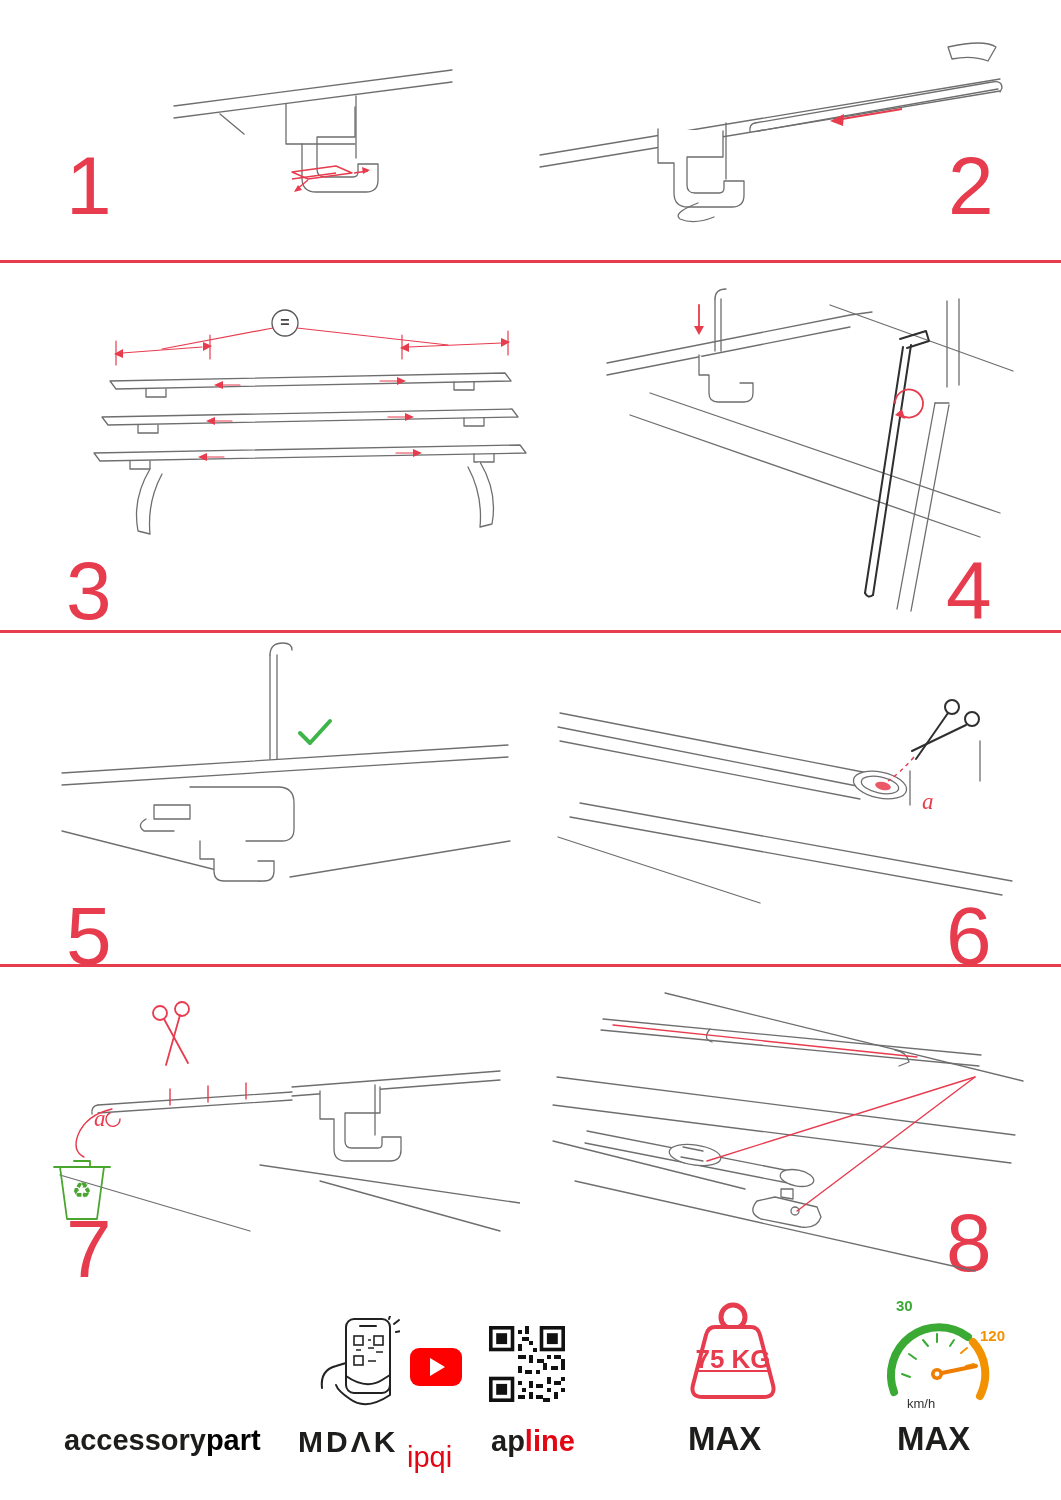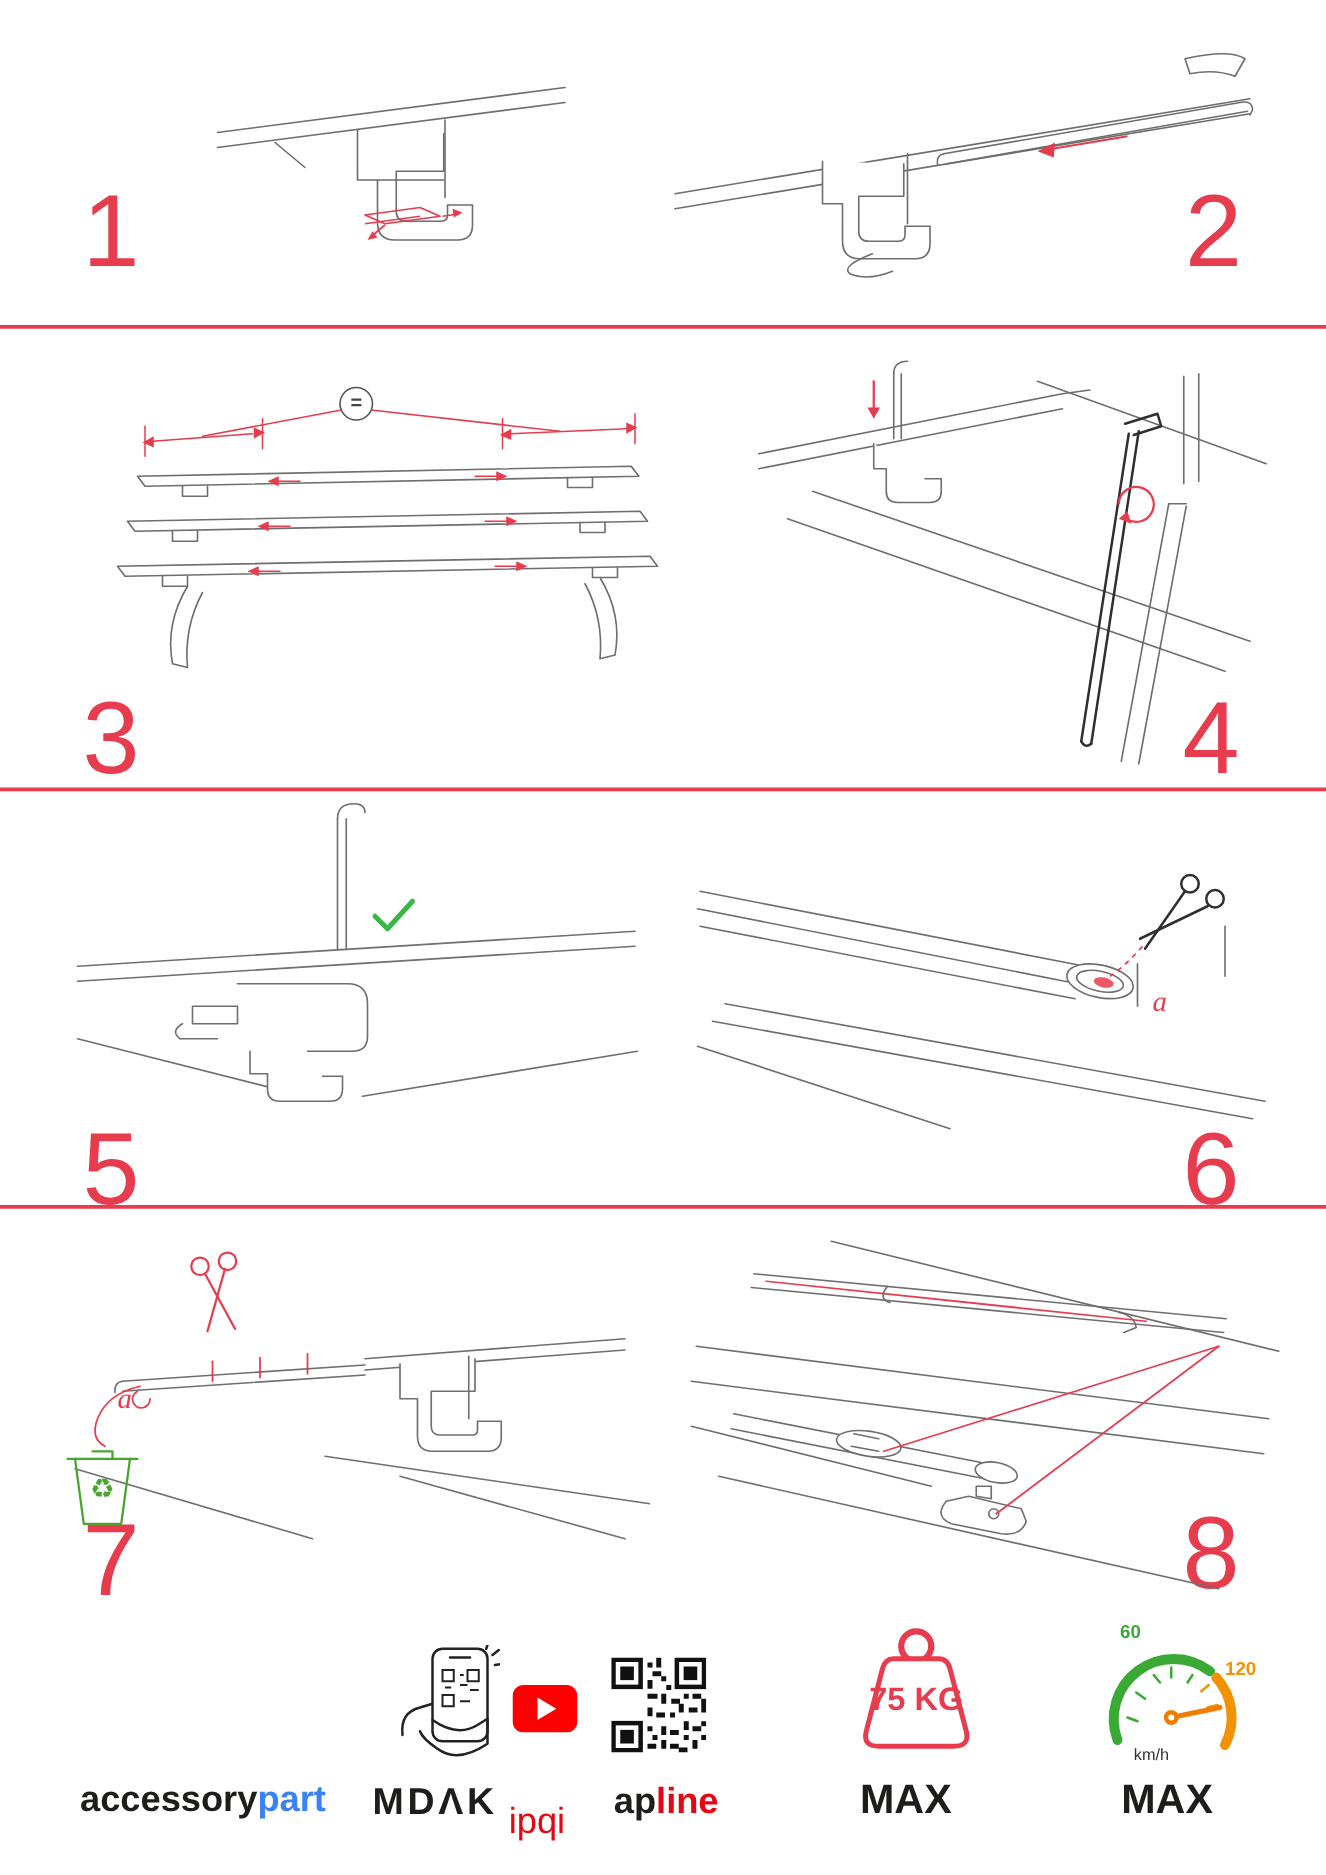--- a/index.html
+++ b/index.html
@@ -21,26 +21,26 @@
     color:#444; line-height:20px;
   }
   .recycle {
     position:absolute; font-size:22px; color:#4aa52e; line-height:1;
   }
   .brand-basic {
     position:absolute; font-size:54px; font-weight:700; letter-spacing:1px;
     color:#2e2a85; line-height:1;
   }
   .brand-line { position:absolute; font-size:29px; font-weight:700; color:#1d1d1b; line-height:1; }
-  .brand-line .red { color:#3b82f6; }
+  .brand-line .red { color:#000000; }
   .logo-mdak { position:absolute; font-size:30px; font-weight:600; letter-spacing:3px; color:#1d1d1b; line-height:1; }
   .logo-ipqi { position:absolute; font-size:29px; font-weight:500; color:#e30613; line-height:1;margin-top:16px; }
   .logo-apline { position:absolute; font-size:29px; font-weight:600; color:#1d1d1b; line-height:1; }
   .logo-apline .red { color:#e30613; }
-  .weight-value { position:absolute; width:100px; text-align:center; font-size:26px; font-weight:700; color:#e73b4e; line-height:1; }
+  .weight-value { position:absolute; width:100px; text-align:center; font-size:26px; font-weight:700; color:#e73b4e; line-height:1;text-decoration:underline; }
   .max-label { position:absolute; text-align:left; font-size:33px; font-weight:700; color:#1d1d1b; line-height:1; }
   .gauge-lo { position:absolute; font-size:15px; font-weight:700; color:#3aaa35; line-height:1; }
   .gauge-hi { position:absolute; font-size:15px; font-weight:700; color:#f39200; line-height:1; }
   .gauge-unit { position:absolute; width:60px; text-align:left; font-size:13px; color:#333; line-height:1;margin-top:11px; }
   svg { display:block; }
 </style>
 </head>
 <body>
 
 <div class="page">
@@ -370,18 +370,18 @@
     <g fill="none" stroke-linecap="round">
       <path d="M22,96 A48,48 0 0 1 96,41" stroke="#3aaa35" stroke-width="8"></path>
       <path d="M101,46 A48,48 0 0 1 108,100" stroke="#f39200" stroke-width="8"></path>
       <path d="M30,78 l8,3 M37,58 l7,5 M51,44 l5,6 M65,38 v8 M82,44 l-4,6" stroke="#3aaa35" stroke-width="2"></path>
       <path d="M95,52 l-6,5 M102,68 l-8,2" stroke="#f39200" stroke-width="2"></path>
       <path d="M65,78 L104,70" stroke="#ef7d00" stroke-width="4"></path>
     </g>
     <circle cx="65" cy="78" r="6" fill="#ef7d00"></circle>
     <circle cx="65" cy="78" r="2.4" fill="#ffffff"></circle>
   </svg>
-  <div class="gauge-lo" style="left:896px;top:1298px">60</div>
+  <div class="gauge-lo" style="left:896px;top:1298px">30</div>
   <div class="gauge-hi" style="left:980px;top:1328px">120</div>
   <div class="gauge-unit" style="left:907px;top:1386px">km/h</div>
   <div class="max-label" style="left:897px;top:1422px;width:80px">MAX</div>
 
 </div>
 
 </body></html>

